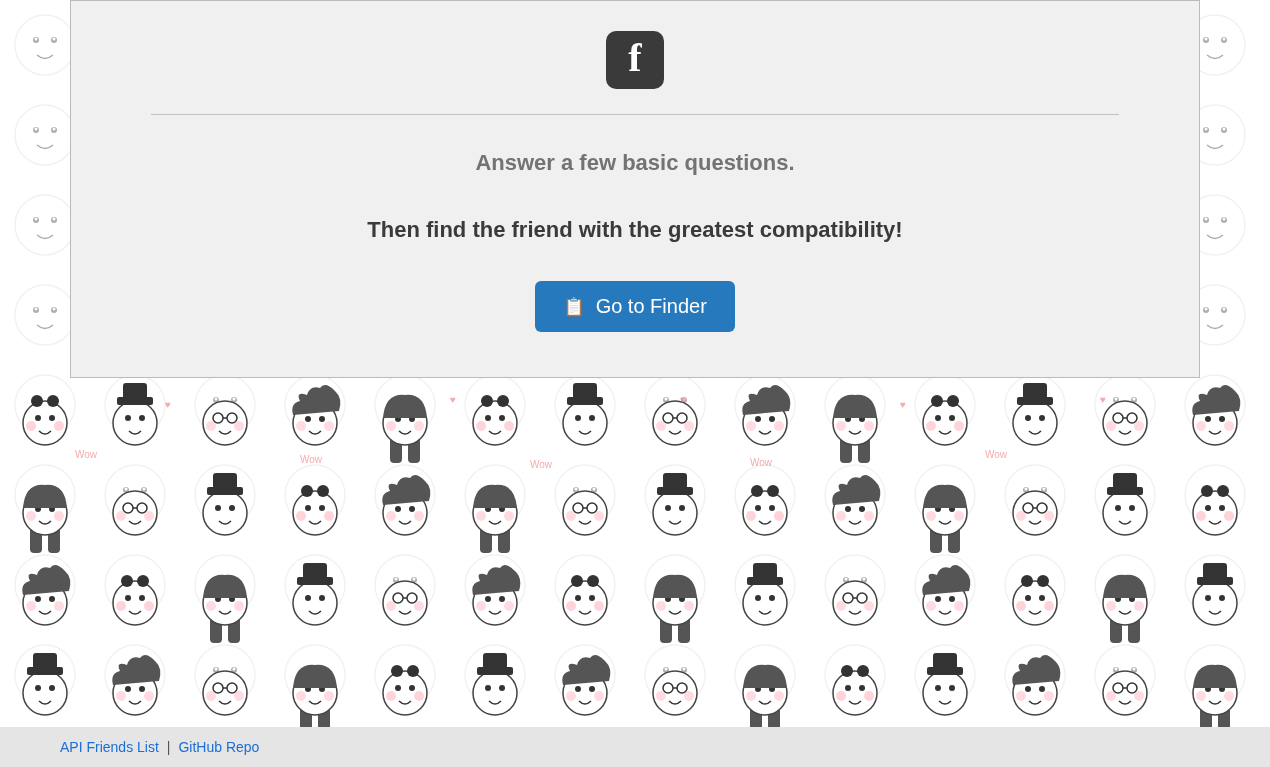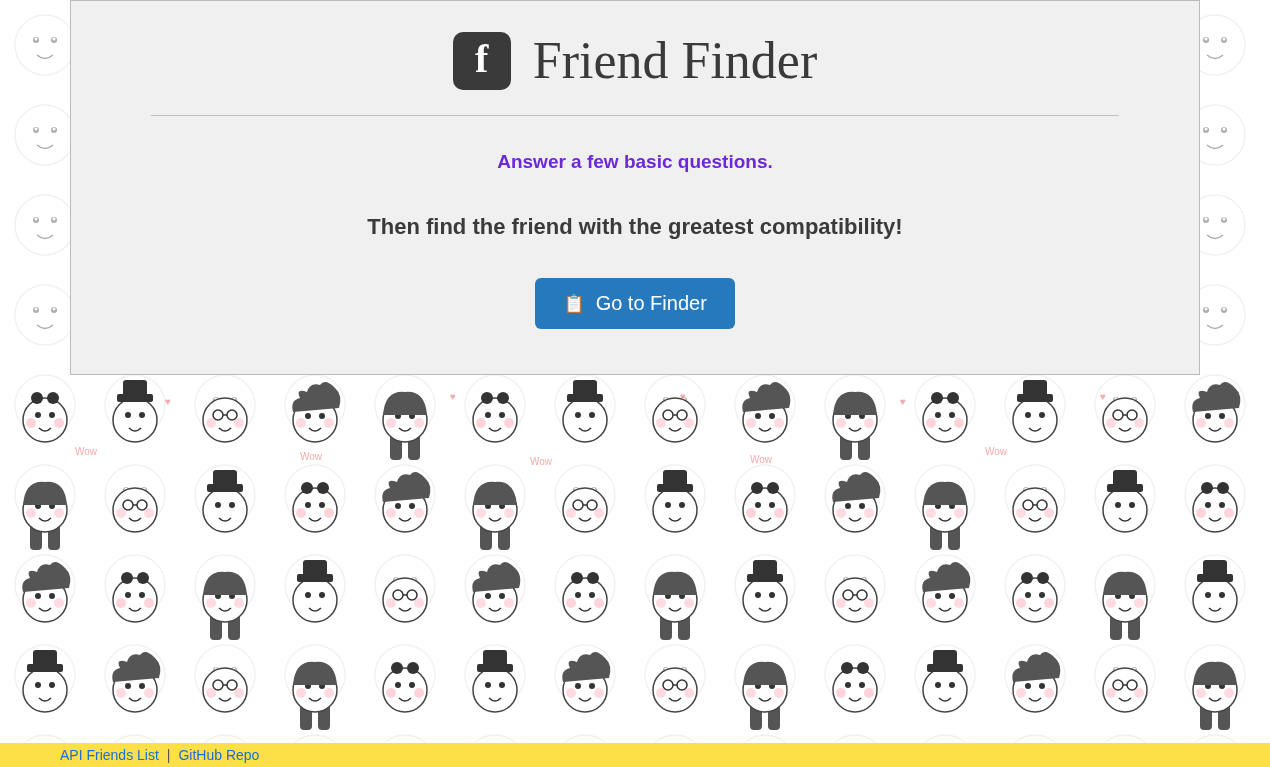--- a/index.html
+++ b/index.html
@@ -12,22 +12,22 @@
       overflow-x: hidden;
       position: relative;
     }
 
     
     .footer {
       position: fixed;
       bottom: 0;
       left: 0;
       width: 100%;
-      background-color: #fde047;
-      padding: 4px 60px;
+      background-color: #e5e5e5;
+      padding: 12px 60px;
       z-index: 100;
       display: flex;
       align-items: center;
       gap: 8px;
     }
 
     .footer a {
       color: #1a6ed8;
       text-decoration: none;
       font-size: 14px;
@@ -130,27 +130,26 @@
   <div class="content-overlay">
 
     <div class="top-card-area">
       <div class="info-card">
 
         <div style="display:flex; align-items:center; justify-content:center; gap:22px; padding-bottom:25px;">
 
           <div style="width:58px; height:58px; background:#3a3a3a; border-radius:10px; display:flex; align-items:center; justify-content:center;">
             <span style="color:white; font-size:40px; font-weight:900; font-family:Georgia,serif; line-height:1; padding-bottom:4px;">f</span>
           </div>
-          <h1 style="font-size:52px; font-weight:400; color:#3a3a3a; font-family:Georgia,'Times New Roman',serif;">Friend Finder</h1>
         </div>
 
         <hr class="card-divider">
 
         <div style="text-align:center;">
-          <p style="font-size:19px; font-weight:bold; color:#6d28d9; margin-bottom:18px; font-family:Arial,sans-serif;">Answer a few basic questions.</p>
+          <p style="font-size:22px; font-weight:bold; color:#737373; margin-bottom:18px; font-family:Arial,sans-serif;">Answer a few basic questions.</p>
           <p style="font-size:22px; font-weight:bold; color:#3a3a3a; margin-bottom:38px; font-family:Arial,sans-serif;margin-top:41px;">Then find the friend with the greatest compatibility!</p>
 
           <button class="go-survey-btn">
             <span style="font-size:18px;">📋</span>
             <span>Go to Finder</span>
           </button>
         </div>
 
       </div>
     </div>

